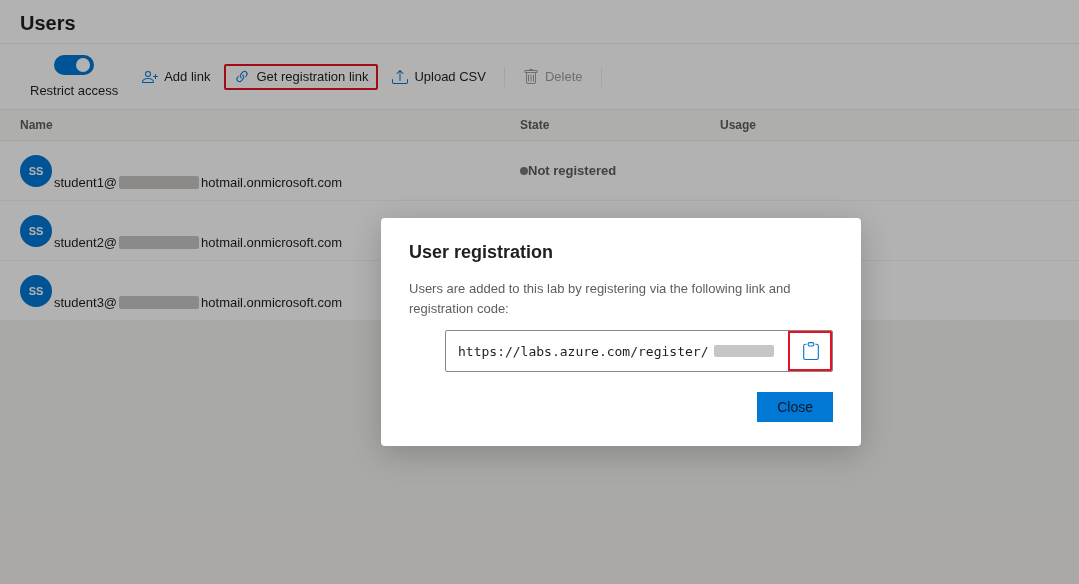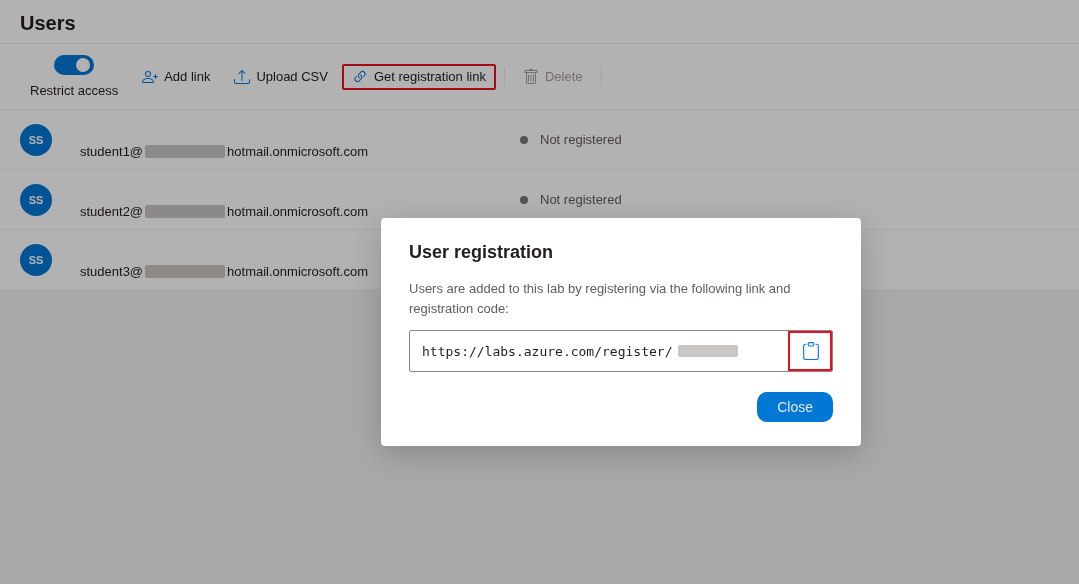--- a/index.html
+++ b/index.html
@@ -143,21 +143,21 @@
       align-items: center;
       padding: 10px 20px;
       border-bottom: 1px solid #f3f2f1;
       background: #ffffff;
     }
 
     .row-name-cell {
       flex: 0 0 500px;
       display: flex;
       align-items: center;
-      gap: 28px;
+      gap: 2px;
     }
 
     .avatar {
       width: 32px;
       height: 32px;
       border-radius: 50%;
       background: #0078d4;
       display: flex;
       align-items: center;
       justify-content: center;
@@ -185,21 +185,22 @@
       margin: 0 2px;
       vertical-align: middle;
     }
 
     .row-state-cell {
       flex: 0 0 200px;
       font-size: 13px;
       color: #605e5c;
       display: flex;
       align-items: center;
-      gap: 12px;
+      gap: 0;
+      font-weight: bold;
     }
 
     .state-dot {
       width: 8px;
       height: 8px;
       border-radius: 50%;
       background: #797775;
       flex-shrink: 0;
     }
 
@@ -256,20 +257,21 @@
       line-height: 1.5;
     }
 
     .modal-link-row {
       display: flex;
       align-items: center;
       border: 1px solid #8a8886;
       border-radius: 2px;
       margin-bottom: 20px;
       overflow: hidden;
+      margin-left: 36px;
     }
 
     .modal-link-text {
       flex: 1;
       padding: 8px 12px;
       font-size: 13px;
       color: #201f1e;
       font-family: 'Consolas', monospace;
       display: flex;
       align-items: center;
@@ -301,23 +303,23 @@
       outline-offset: -2px;
     }
 
     .modal-footer {
       display: flex;
       justify-content: flex-end;
     }
 
     .close-btn {
       background: #0078d4;
-      color: #e5e5e5;
+      color: #0f172a;
       border: none;
-      border-radius: 10px;
+      border-radius: 0;
       padding: 7px 20px;
       font-size: 14px;
       cursor: pointer;
       font-family: 'Segoe UI', Arial, sans-serif;
     }
   </style>
 </head>
 <body>
 
 <div class="main-container">
@@ -338,52 +340,57 @@
     </div>
 
     <button class="toolbar-item">
       <svg class="icon-svg" viewBox="0 0 16 16" fill="#0078d4">
         <path d="M6 8a3 3 0 1 0 0-6 3 3 0 0 0 0 6zm2-3a2 2 0 1 1-4 0 2 2 0 0 1 4 0zm4 8c0 1-1 1-1 1H1s-1 0-1-1 1-4 6-4 6 3 6 4zm-1-.004c-.001-.246-.154-.986-.832-1.664C9.516 10.68 8.289 10 6 10c-2.29 0-3.516.68-4.168 1.332-.678.678-.83 1.418-.832 1.664h10z"></path>
         <path fill-rule="evenodd" d="M13.5 5a.5.5 0 0 1 .5.5V7h1.5a.5.5 0 0 1 0 1H14v1.5a.5.5 0 0 1-1 0V8h-1.5a.5.5 0 0 1 0-1H13V5.5a.5.5 0 0 1 .5-.5z"></path>
       </svg>
       <span>Add link</span>
     </button>
 
+    <button class="toolbar-item highlighted">
+      <svg class="icon-svg" viewBox="0 0 16 16" fill="#0078d4">
+        <path d="M4.715 6.542 3.343 7.914a3 3 0 1 0 4.243 4.243l1.828-1.829A3 3 0 0 0 8.586 5.5L8 6.086a1.002 1.002 0 0 0-.154.199 2 2 0 0 1 .861 3.337L6.88 11.45a2 2 0 1 1-2.83-2.83l.793-.792a4.018 4.018 0 0 1-.128-1.287z"></path>
+        <path d="M6.586 4.672A3 3 0 0 0 7.414 9.5l.775-.776a2 2 0 0 1-.896-3.346L9.12 3.55a2 2 0 1 1 2.83 2.83l-.793.792c.112.42.155.855.128 1.287l1.372-1.372a3 3 0 1 0-4.243-4.243L6.586 4.672z"></path>
+      </svg>
+      <span>Get registration link</span>
+    </button>
+
     <button class="toolbar-item">
       <svg class="icon-svg" viewBox="0 0 16 16" fill="#0078d4">
         <path d="M.5 9.9a.5.5 0 0 1 .5.5v2.5a1 1 0 0 0 1 1h12a1 1 0 0 0 1-1v-2.5a.5.5 0 0 1 1 0v2.5a2 2 0 0 1-2 2H2a2 2 0 0 1-2-2v-2.5a.5.5 0 0 1 .5-.5z"></path>
         <path d="M7.646 1.146a.5.5 0 0 1 .708 0l3 3a.5.5 0 0 1-.708.708L8.5 2.707V11.5a.5.5 0 0 1-1 0V2.707L5.354 4.854a.5.5 0 1 1-.708-.708l3-3z"></path>
       </svg>
       <span>Upload CSV</span>
     </button>
 
-    <button class="toolbar-item highlighted">
-      <svg class="icon-svg" viewBox="0 0 16 16" fill="#0078d4">
-        <path d="M4.715 6.542 3.343 7.914a3 3 0 1 0 4.243 4.243l1.828-1.829A3 3 0 0 0 8.586 5.5L8 6.086a1.002 1.002 0 0 0-.154.199 2 2 0 0 1 .861 3.337L6.88 11.45a2 2 0 1 1-2.83-2.83l.793-.792a4.018 4.018 0 0 1-.128-1.287z"></path>
-        <path d="M6.586 4.672A3 3 0 0 0 7.414 9.5l.775-.776a2 2 0 0 1-.896-3.346L9.12 3.55a2 2 0 1 1 2.83 2.83l-.793.792c.112.42.155.855.128 1.287l1.372-1.372a3 3 0 1 0-4.243-4.243L6.586 4.672z"></path>
-      </svg>
-      <span>Get registration link</span>
-    </button>
-
     <div class="toolbar-divider"></div>
 
     <button class="toolbar-item disabled">
       <svg class="icon-svg" viewBox="0 0 16 16" fill="#a19f9d">
         <path d="M5.5 5.5A.5.5 0 0 1 6 6v6a.5.5 0 0 1-1 0V6a.5.5 0 0 1 .5-.5zm2.5 0a.5.5 0 0 1 .5.5v6a.5.5 0 0 1-1 0V6a.5.5 0 0 1 .5-.5zm3 .5a.5.5 0 0 0-1 0v6a.5.5 0 0 0 1 0V6z"></path>
         <path fill-rule="evenodd" d="M14.5 3a1 1 0 0 1-1 1H13v9a2 2 0 0 1-2 2H5a2 2 0 0 1-2-2V4h-.5a1 1 0 0 1-1-1V2a1 1 0 0 1 1-1H6a1 1 0 0 1 1-1h2a1 1 0 0 1 1 1h3.5a1 1 0 0 1 1 1v1zM4.118 4 4 4.059V13a1 1 0 0 0 1 1h6a1 1 0 0 0 1-1V4.059L11.882 4H4.118zM2.5 3V2h11v1h-11z"></path>
       </svg>
       <span>Delete</span>
     </button>
 
     <div class="toolbar-divider"></div>
 
   </div>
 
   <div class="content-area">
 
+    <div class="table-header">
+      <div class="col-name">Name</div>
+      <div class="col-state">State</div>
+      <div class="col-usage">Usage</div>
+    </div>
 
     <div class="table-row">
       <div class="row-name-cell">
         <div class="avatar">SS</div>
         <span class="user-email">
           <span>student1@</span>
             <span class="email-blur"></span>
             <span>hotmail.onmicrosoft.com</span>
         </span>
       </div>

